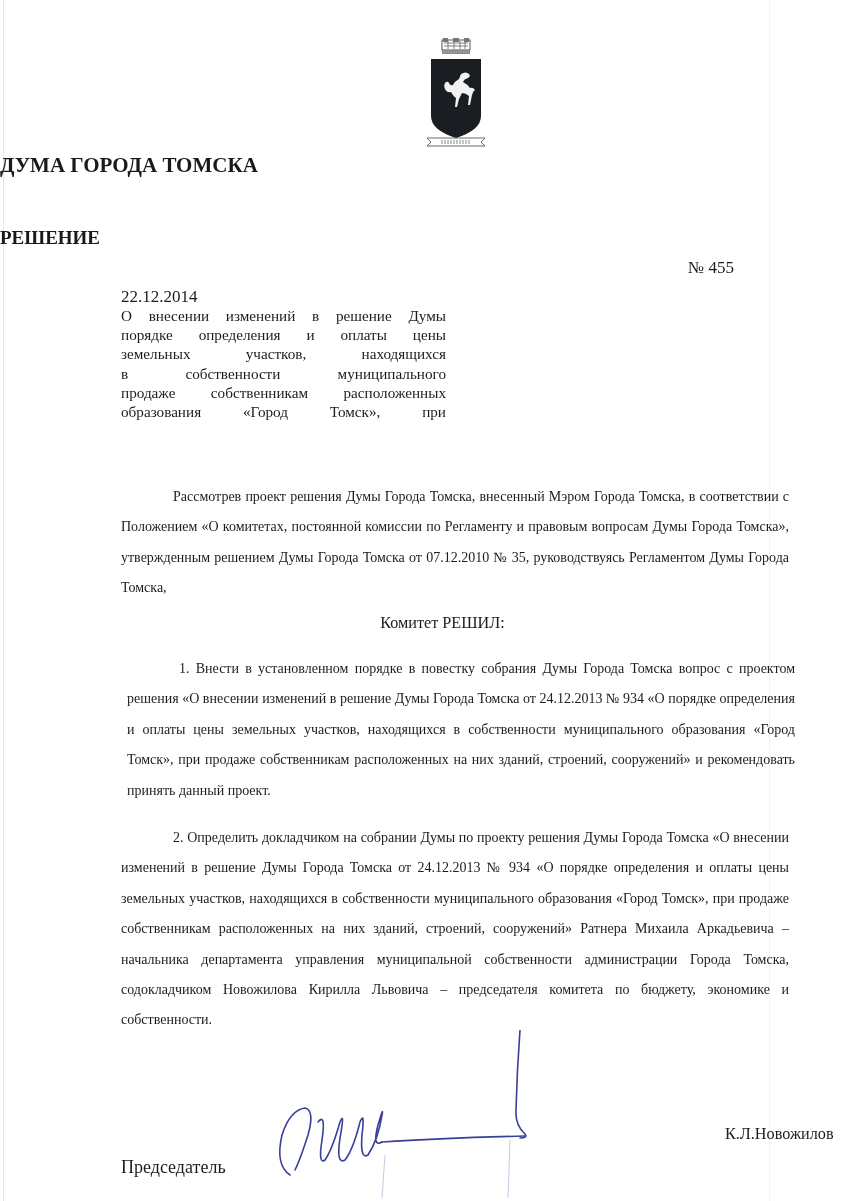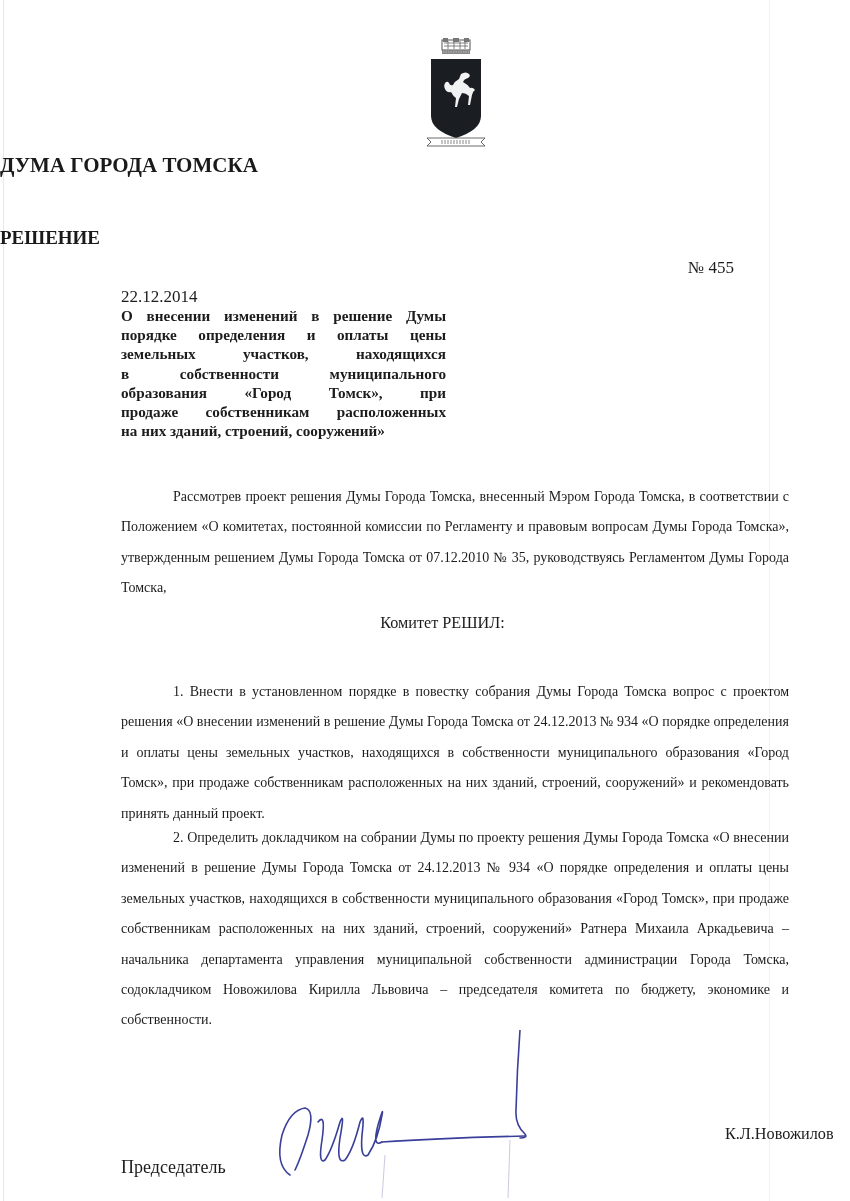--- a/index.html
+++ b/index.html
@@ -70,21 +70,21 @@
       font-size: 17px;
       margin-left: 28px;
     }
 
     .subject {
       position: absolute;
       left: 121px;
       top: 306px;
       width: 325px;
       font-size: 15.2px;
-      font-weight: bold;
+      font-weight: normal;
       line-height: 19.2px;
       text-align: justify;
       text-align-last: justify;
     }
     .subject .last {
       text-align-last: left;
     }
     .subject span { display: block; }
 
     .body-text {
@@ -99,21 +99,21 @@
     .resolved {
       position: absolute;
       left: 0;
       width: 850px;
       text-align: center;
       top: 614px;
       font-size: 16.2px;
       padding-left: 35px;
       box-sizing: border-box;
     }
-    .item-1 { top: 677px; }
+    .item-1 { top: 654px; margin-left: 6px; }
     .item-2 { top: 823px; }
     .indent { text-indent: 52px; }
 
     .sign-label {
       position: absolute;
       left: 121px;
       top: 1133px;
       font-size: 18px;
       margin-top: 24px;
     }
@@ -163,23 +163,22 @@
   <div class="heading h-decision">РЕШЕНИЕ</div>
 
   <div class="date">22.12.2014</div>
   <div class="number">№ 455</div>
 
   <div class="subject">
     <span>О внесении изменений в решение Думы</span>
     <span>порядке определения и оплаты цены</span>
     <span>земельных участков, находящихся</span>
     <span>в собственности муниципального</span>
+    <span>продаже собственникам расположенных</span>
     <span>образования «Город Томск», при</span>
-    <span>продаже собственникам расположенных</span>
-    <span class="last">на них зданий, строений, сооружений»</span>
   </div>
 
   <div class="body-text para-1 indent">Рассмотрев проект решения Думы Города Томска, внесенный Мэром Города Томска, в соответствии с Положением «О комитетах, постоянной комиссии по Регламенту и правовым вопросам Думы Города Томска», утвержденным решением Думы Города Томска от 07.12.2010 № 35, руководствуясь Регламентом Думы Города Томска,</div>
 
   <div class="resolved">Комитет РЕШИЛ:</div>
 
   <div class="body-text item-1 indent">1. Внести в установленном порядке в повестку собрания Думы Города Томска вопрос с проектом решения «О внесении изменений в решение Думы Города Томска от 24.12.2013 № 934 «О порядке определения и оплаты цены земельных участков, находящихся в собственности муниципального образования «Город Томск», при продаже собственникам расположенных на них зданий, строений, сооружений» и рекомендовать принять данный проект.</div>
   <div class="body-text item-2 indent">2. Определить докладчиком на собрании Думы по проекту решения Думы Города Томска «О внесении изменений в решение Думы Города Томска от 24.12.2013 № 934 «О порядке определения и оплаты цены земельных участков, находящихся в собственности муниципального образования «Город Томск», при продаже собственникам расположенных на них зданий, строений, сооружений» Ратнера Михаила Аркадьевича – начальника департамента управления муниципальной собственности администрации Города Томска, содокладчиком Новожилова Кирилла Львовича – председателя комитета по бюджету, экономике и собственности.</div>
 
   <div class="sign-label">Председатель</div>

